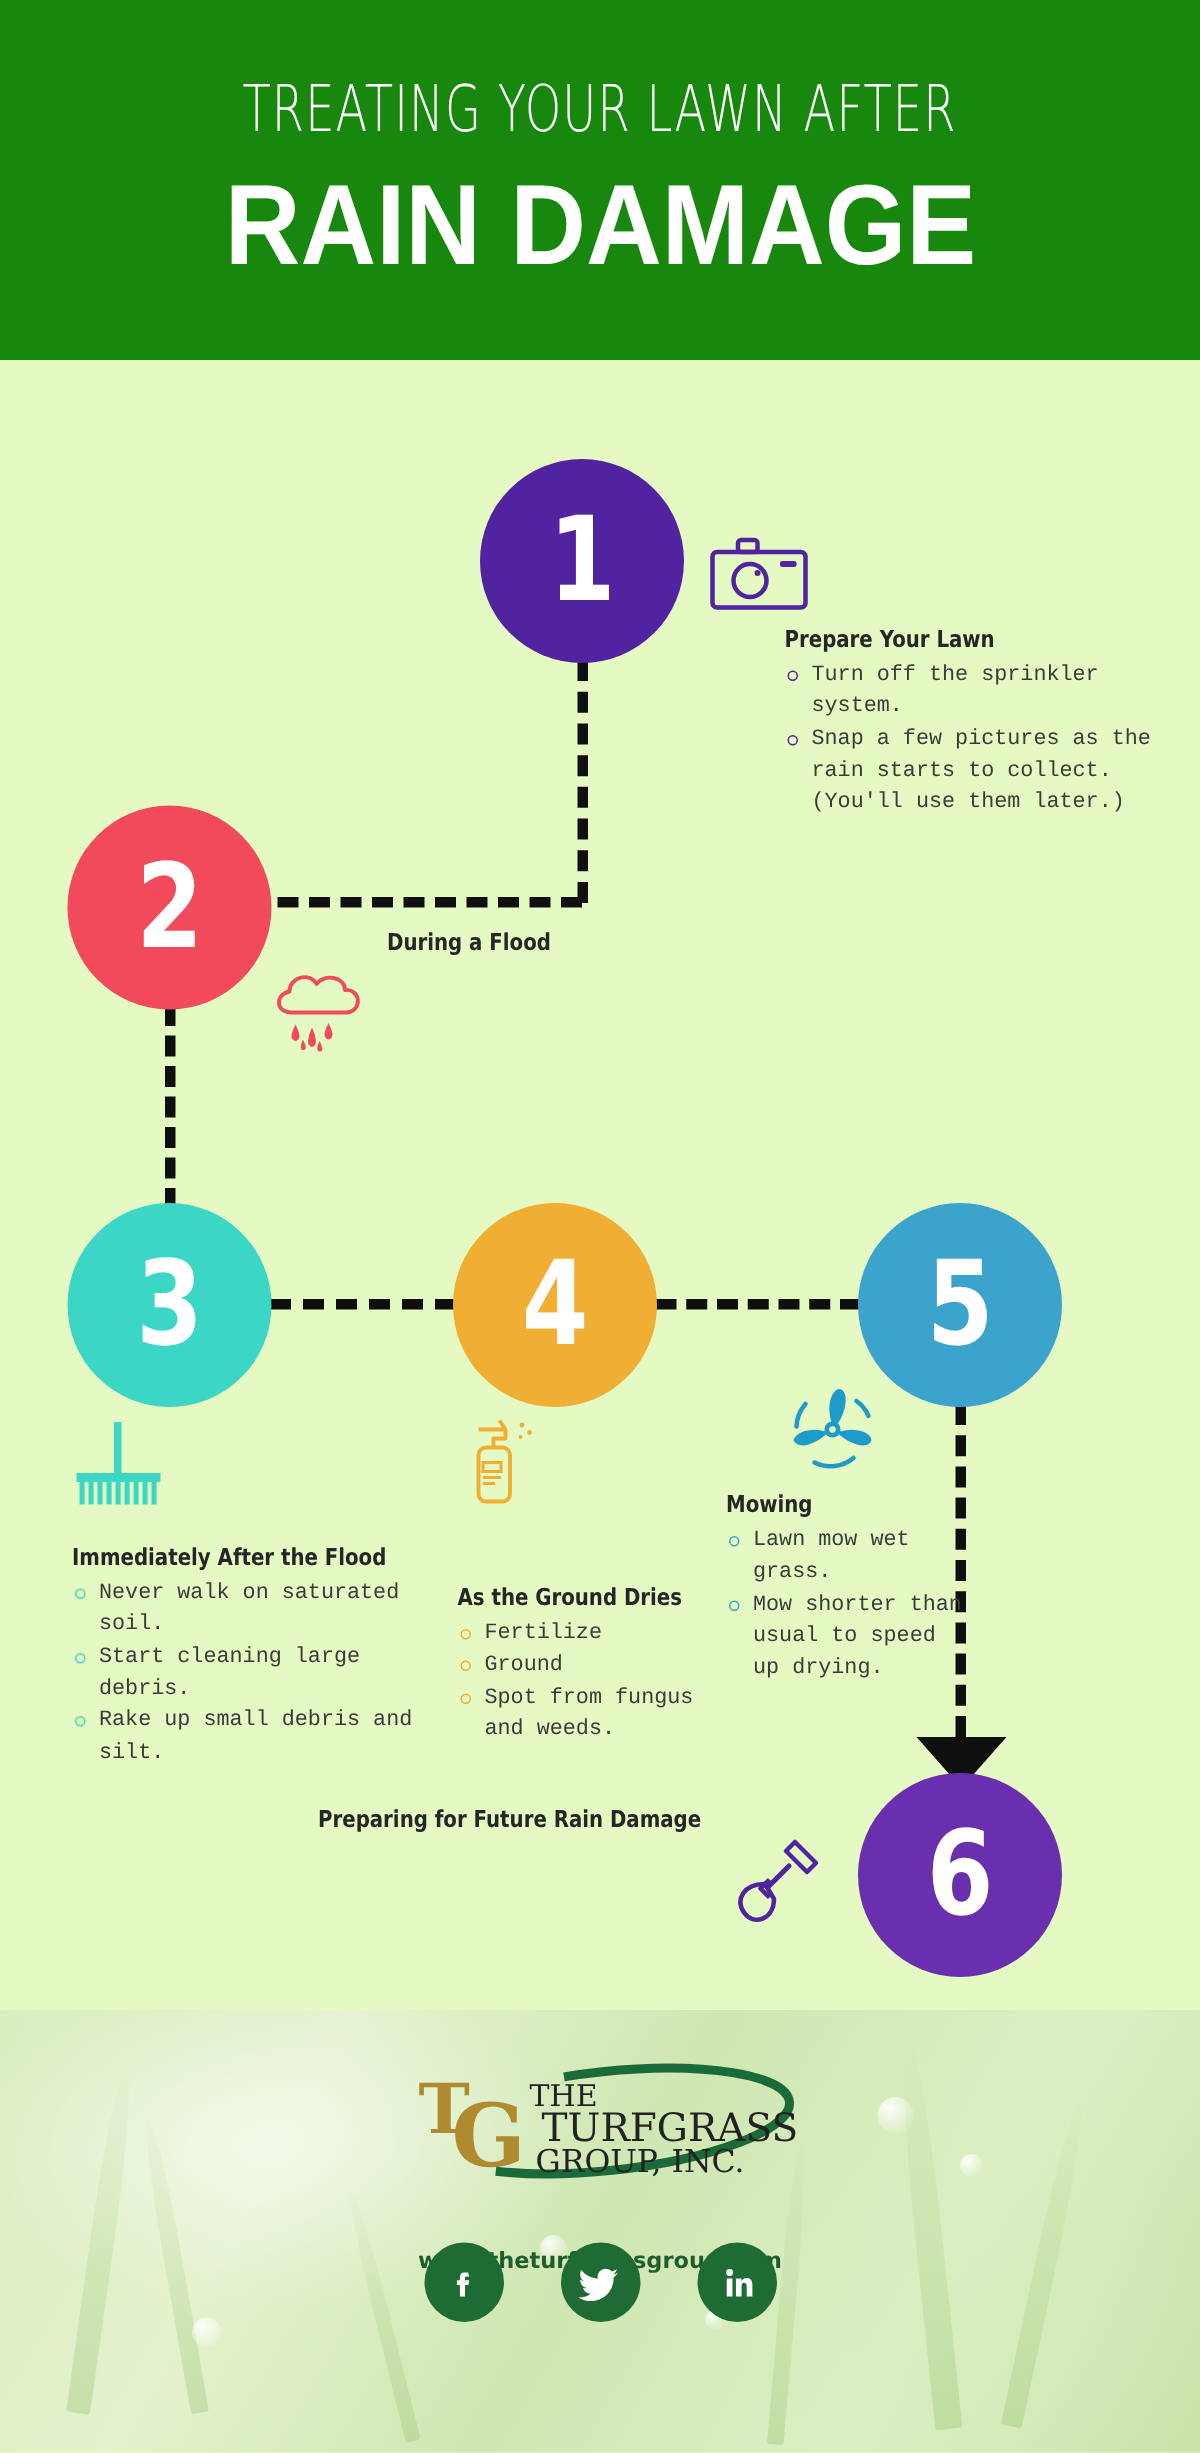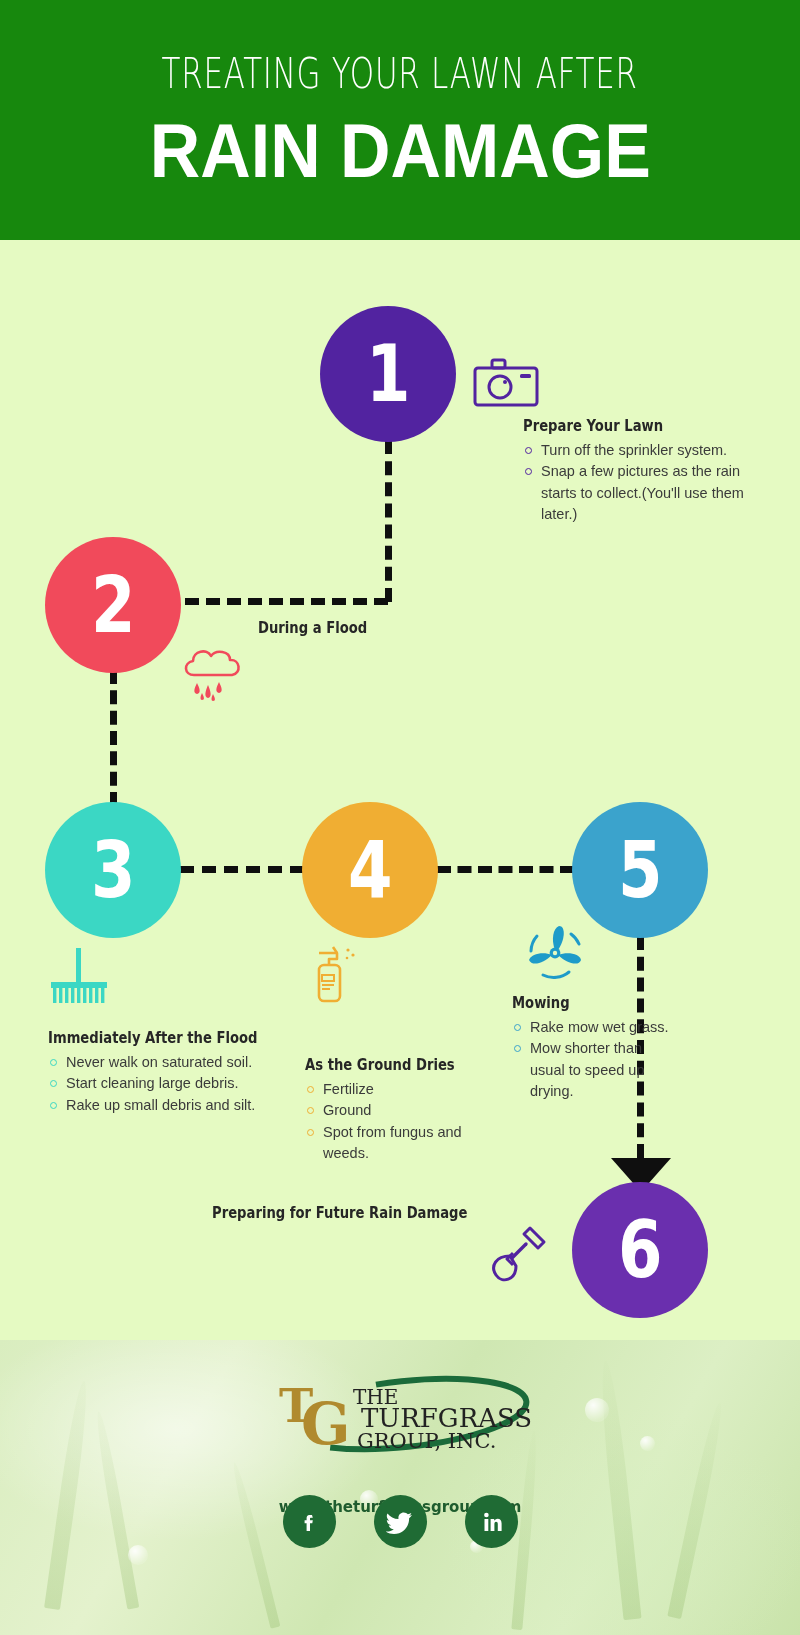--- a/index.html
+++ b/index.html
@@ -107,21 +107,21 @@
   ul.bullets{
     list-style:none;
     margin:0;padding:0;
   }
   ul.bullets li{
     position:relative;
     padding-left:18px;
     font-size:14.5px;
     line-height:1.47;
     color:#3B3B3B;
-    font-family:Liberation Sans, sans-serif;
+    font-family:Liberation Mono, monospace;
     margin-bottom:0px;
   }
   ul.bullets li::before{
     content:"";
     position:absolute;
     left:2px;top:7px;
     width:5px;height:5px;
     border-radius:50%;
     border:1.4px solid currentColor;
   }
@@ -129,21 +129,21 @@
   li.b-red::before{color:#F14A5B;}
   li.b-teal::before{color:#3BD7C4;}
   li.b-orange::before{color:#F0AE33;}
   li.b-blue::before{color:#3BA3CC;}
 
   
   #block-1{left:475px;top:418px;width:250px;margin-left:48px;}
   #block-2{left:258px;top:620px;width:300px;}
   #block-3{left:48px;top:1030px;width:250px;}
   #block-4{left:305px;top:1025px;width:165px;margin-top:32px;}
-  #block-5{left:512px;top:995px;width:160px;}
+  #block-5{left:484px;top:995px;width:160px;}
   #block-6{left:212px;top:1205px;width:280px;}
 
   
   .icon{position:absolute;z-index:4;}
   #icon-camera{left:473px;top:357px;}
   #icon-rain{left:180px;top:645px;}
   #icon-rake{left:48px;top:948px;}
   #icon-spray{left:307px;top:945px;}
   #icon-fan{left:521px;top:922px;}
   #icon-shovel{left:486px;top:1222px;}
@@ -333,21 +333,21 @@
     <ul class="bullets">
       <li class="b-orange">Fertilize</li>
       <li class="b-orange">Ground</li>
       <li class="b-orange">Spot from fungus and weeds.</li>
     </ul>
   </div>
 
   <div class="block" id="block-5">
     <div class="block-title">Mowing</div>
     <ul class="bullets">
-      <li class="b-blue">Rake mow wet grass.</li>
+      <li class="b-blue">Lawn mow wet grass.</li>
       <li class="b-blue">Mow shorter than usual to speed up drying.</li>
     </ul>
   </div>
 
   <div class="block" id="block-6">
     <div class="block-title">Preparing for Future Rain Damage</div>
   </div>
 
   <div class="footer">
     <div class="blade" style="left:60px;top:40px;width:16px;height:230px;transform:rotate(8deg);"></div>

